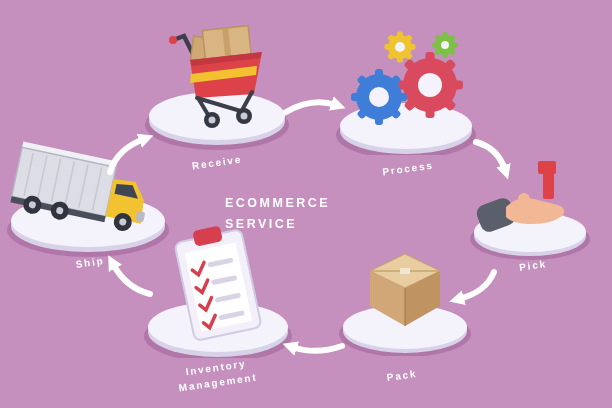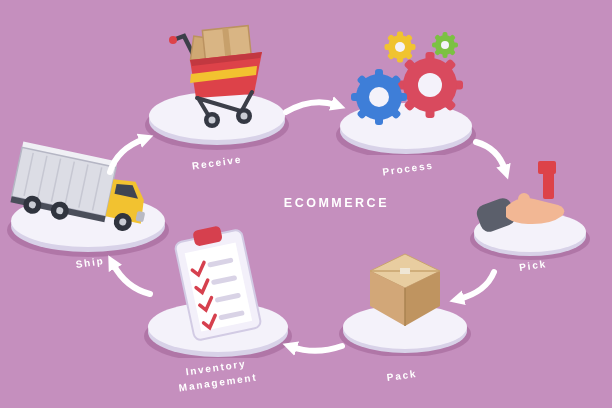--- a/index.html
+++ b/index.html
@@ -23,21 +23,21 @@
     transform:rotate(-8deg);
   }
   .center-title {
     position:absolute;
     left:225px; top:193px; width:164px;
     color:#ffffff;
     font-weight:700;
     font-size:12.5px;
     letter-spacing:2.5px;
     line-height:1.65;
-    text-align:right;
+    text-align:left;
   }
   .arrows-overlay { position:absolute; left:0; top:0; }
 </style>
 </head>
 <body>
 
 <div class="canvas">
 
   <div class="stage" style="left:140px; top:18px;">
     <svg width="155" height="132" viewBox="0 0 155 132">
@@ -221,20 +221,21 @@
           <circle cx="62" cy="82" r="3.5" fill="#c9ccd4"></circle>
         <circle cx="126" cy="80" r="9" fill="#30343e"></circle>
           <circle cx="126" cy="80" r="3.5" fill="#c9ccd4"></circle>
       </g>
     </svg>
   </div>
   <div class="stage-label" style="left:40px; top:255px; width:100px;">Ship</div>
 
   <div class="center-title">
     <div>ECOMMERCE</div>
+    <div>SERVICE</div>
   </div>
 
   <svg class="arrows-overlay" width="612" height="408" viewBox="0 0 612 408">
     <defs>
       <marker id="arrowhead" markerUnits="userSpaceOnUse" markerWidth="18" markerHeight="18" refX="5" refY="9" orient="auto">
         <path d="M 0 1.5 L 15 9 L 0 16.5 Z" fill="#ffffff"></path>
       </marker>
     </defs>
     <g stroke="#ffffff" stroke-width="6" fill="none" stroke-linecap="round">
       <path d="M 286 112 Q 312 97 336 105" marker-end="url(#arrowhead)"></path>

